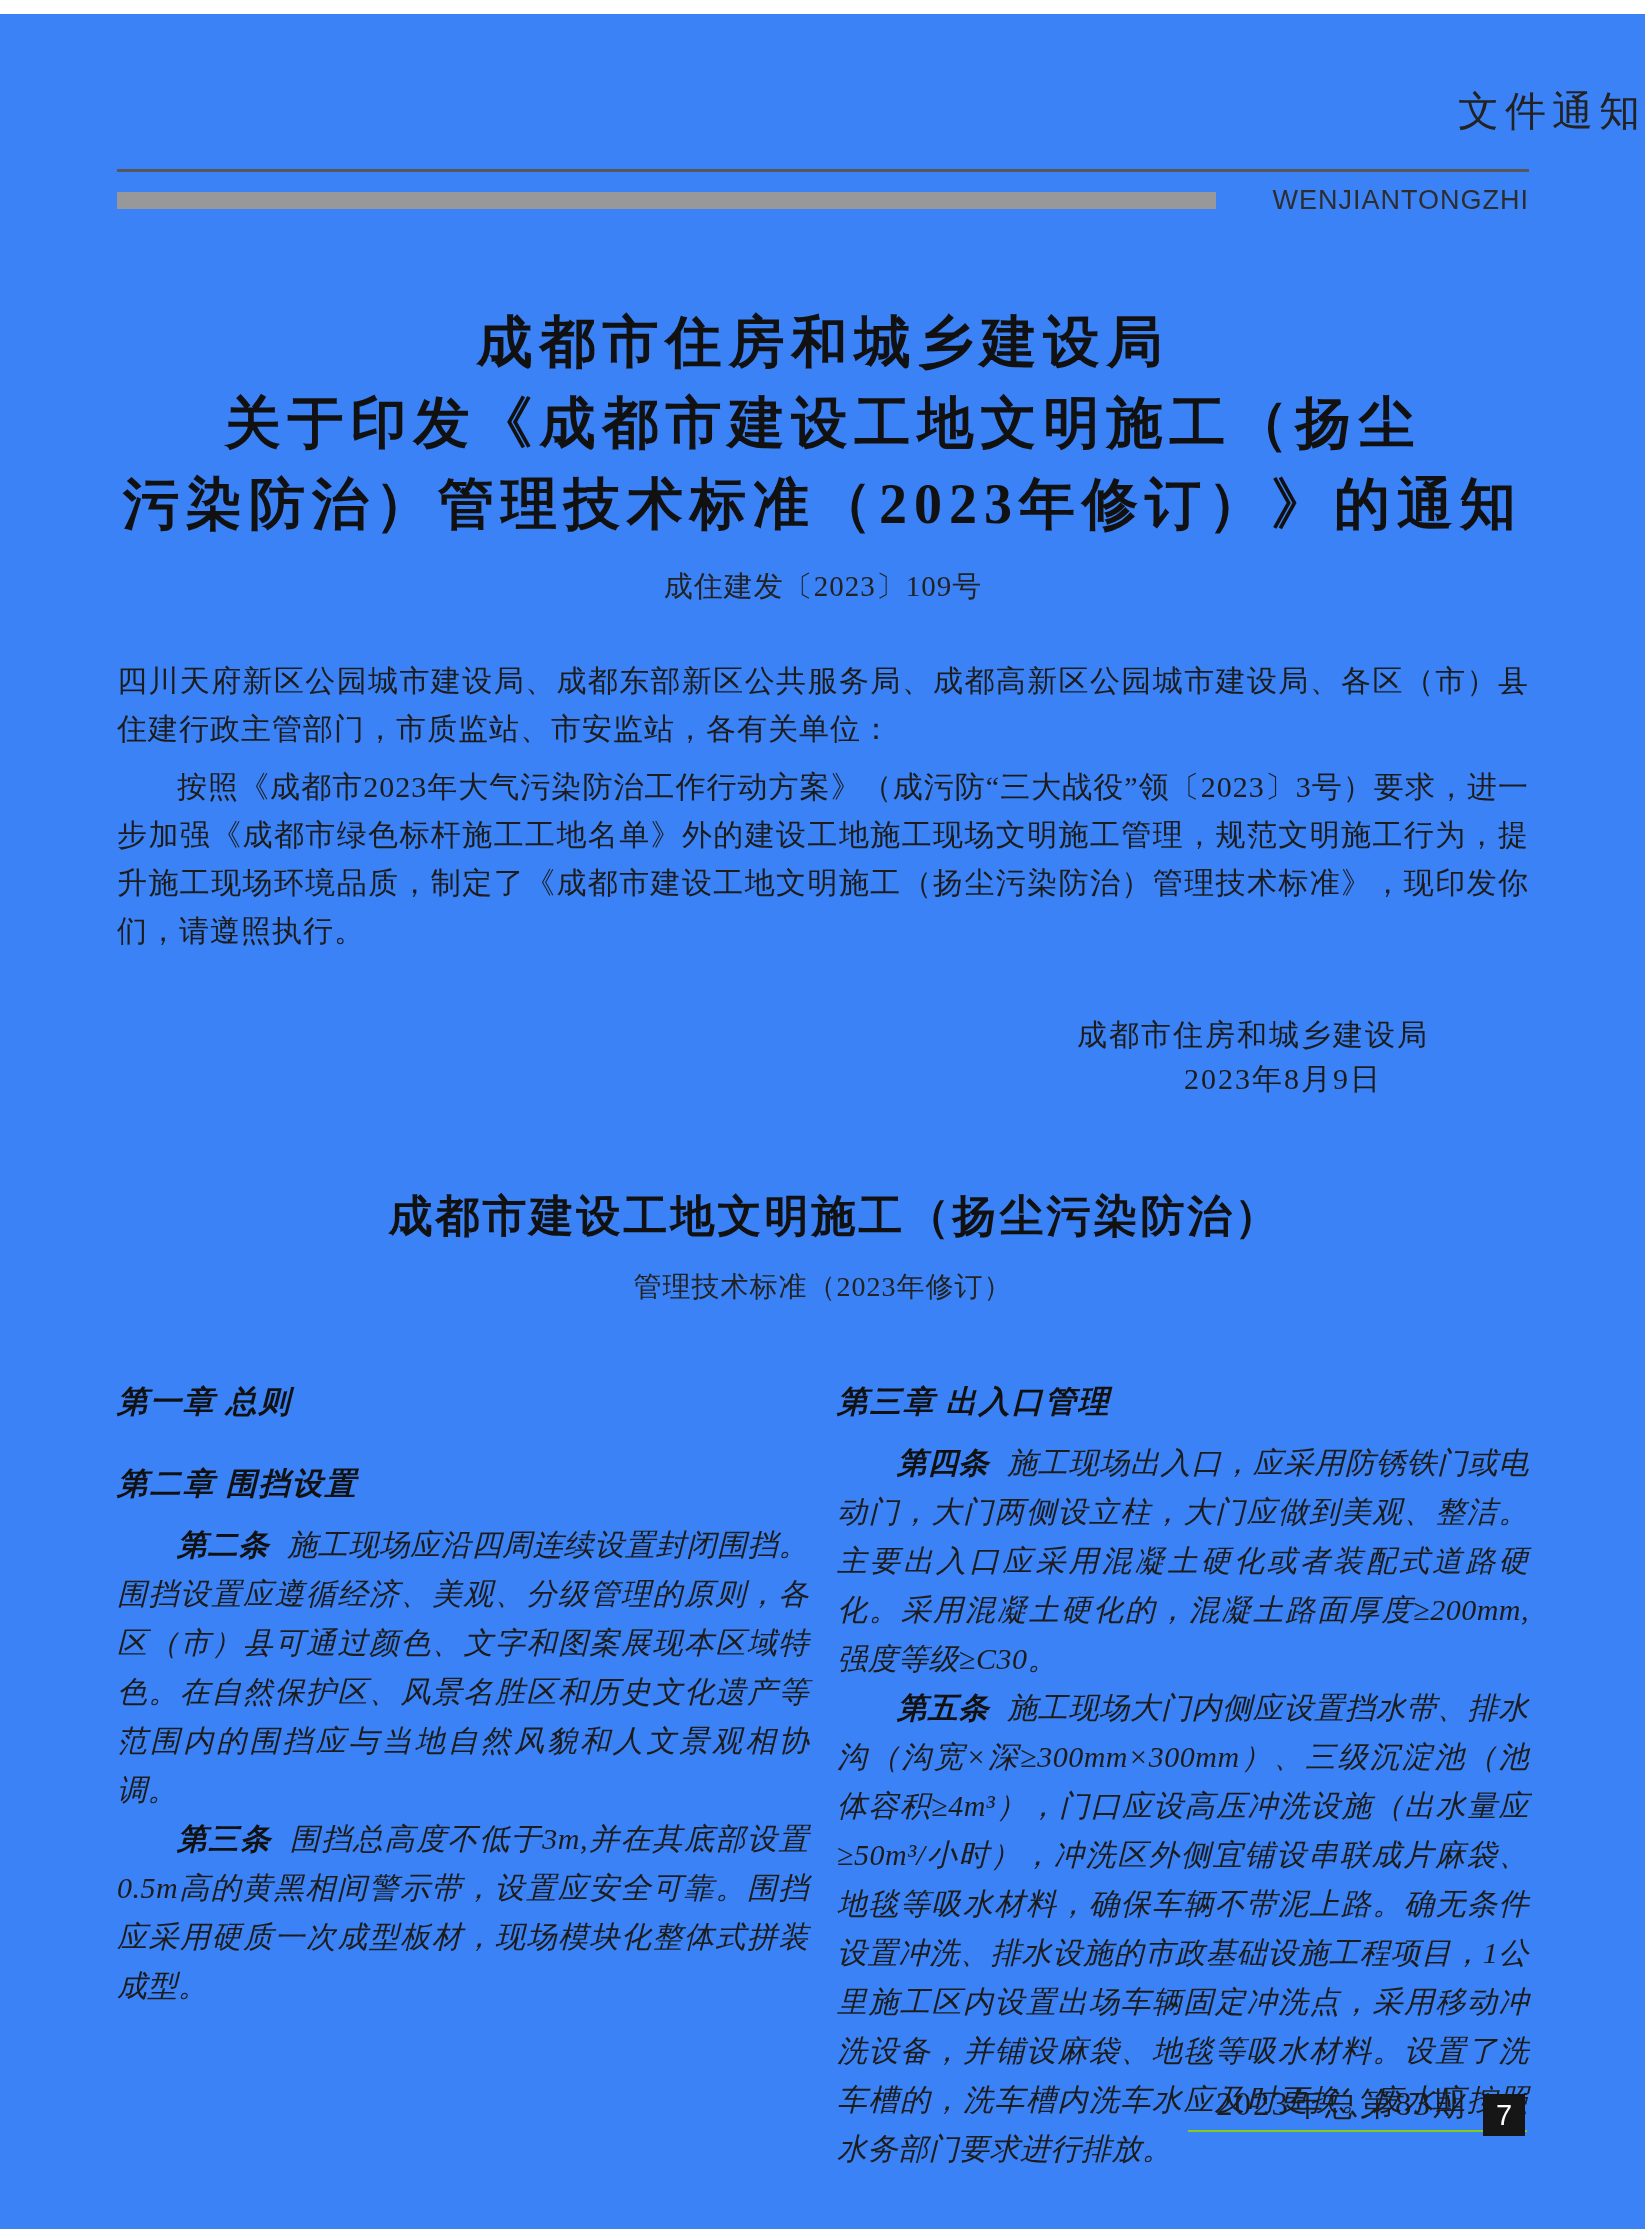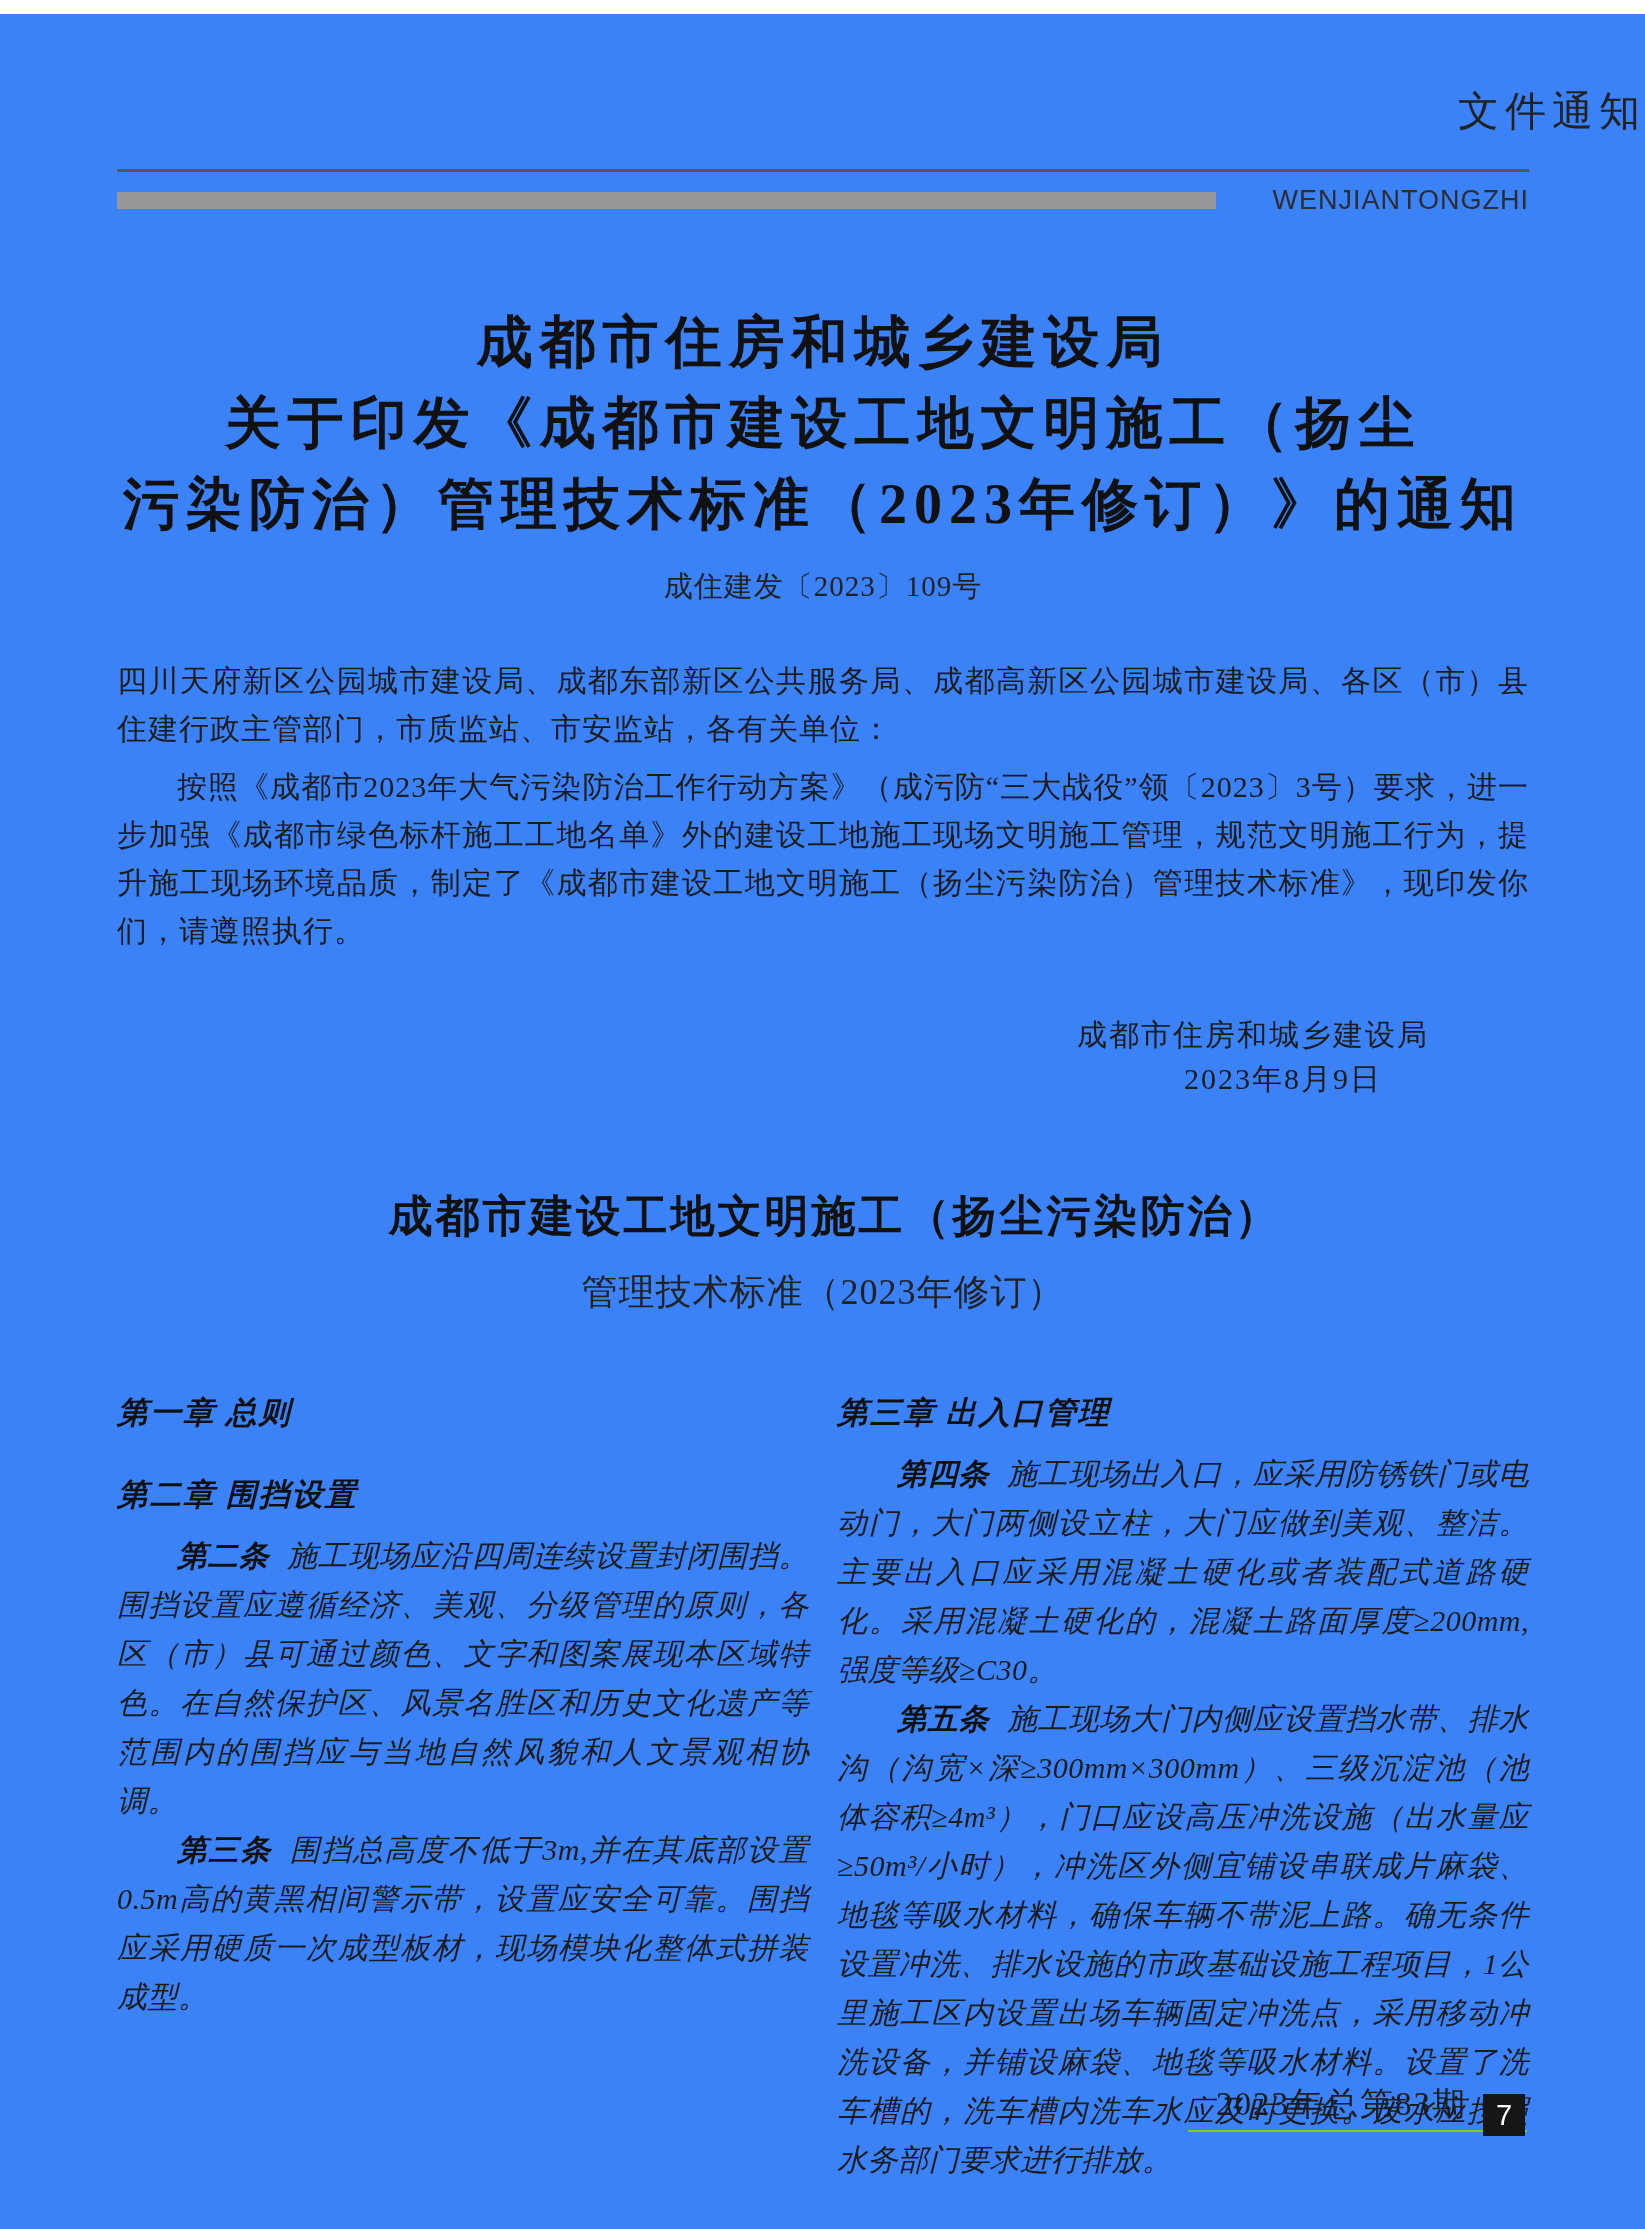--- a/index.html
+++ b/index.html
@@ -100,21 +100,21 @@
     text-align: center;
     font-weight: 900;
     font-size: 44px;
     letter-spacing: 3px;
     color: #111;
     padding-left: 24px;
   }
   .standard-subtitle {
     margin-top: 22px;
     text-align: center;
-    font-size: 36px;
+    font-size: 28px;
     letter-spacing: 1px;
     color: #222;
   }
 
   .columns {
     margin: 74px 117px 0 117px;
     display: flex;
     gap: 28px;
   }
   .col { flex: 1 1 0; min-width: 0; font-style: italic; }

